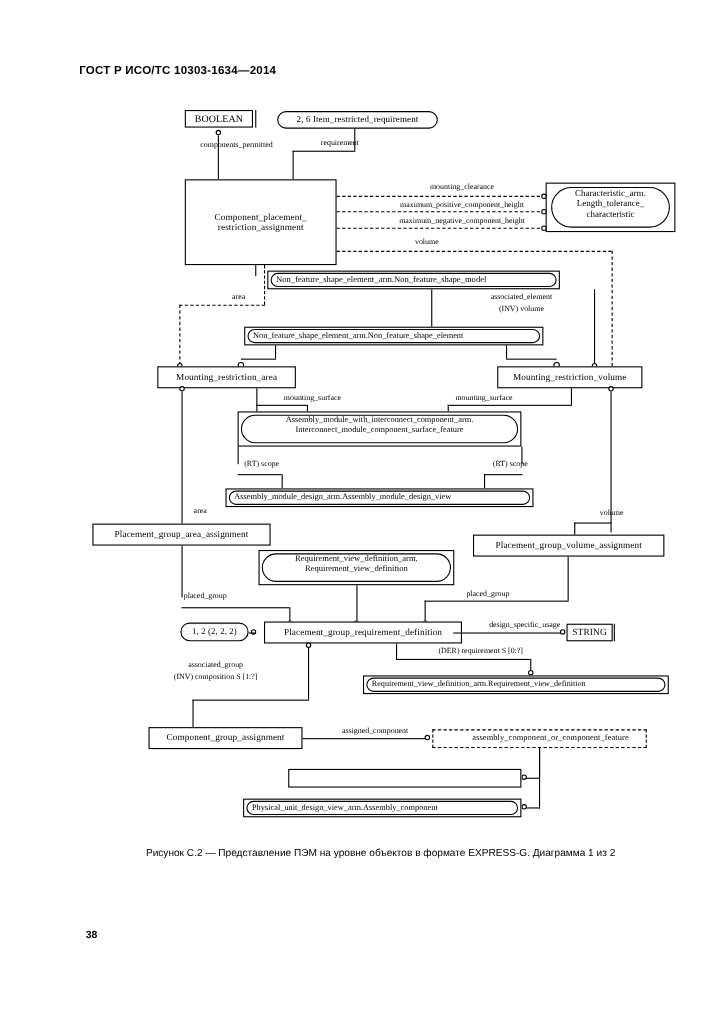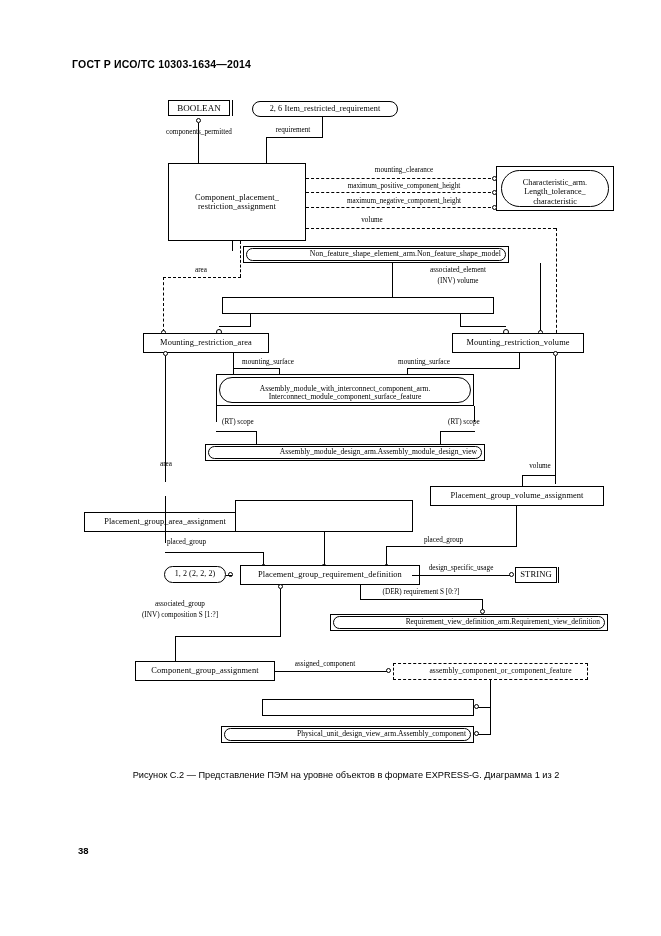--- a/index.html
+++ b/index.html
@@ -32,29 +32,29 @@
     text-align:center;line-height:1.12;
     font-size:8.2px;letter-spacing:.1px;padding:1px 3px;
   }
   .node.round{border-radius:999px;}
   .node.dashed{border:1px dashed #000;padding-left:23px;}
   .wrap{
     position:absolute;box-sizing:border-box;border:1px solid #000;background:#fff;
   }
   .inner-round{
     position:absolute;box-sizing:border-box;border:1px solid #000;border-radius:999px;
-    background:#fff;display:flex;align-items:center;justify-content:flex-end;
+    background:#fff;display:flex;align-items:center;justify-content:flex-start;
     text-align:center;line-height:1.14;font-size:8.2px;padding:0 4px;
   }
 
   .lbl{
     position:absolute;font-size:7.2px;white-space:nowrap;
     line-height:1.15;color:#000;
   }
-  .lbl.c{transform:translateX(-50%);}
+  .lbl.c{transform:translateX(-50%);margin-left:16px;}
 
   
   .ln{position:absolute;background:#000;}
   .ln.h{height:1px;}
   .ln.v{width:1px;}
   .dl{position:absolute;}
   .dl.h{height:0;border-top:1px dashed #000;}
   .dl.v{width:0;border-left:1px dashed #000;}
 
   
@@ -125,20 +125,21 @@
   <div class="lbl c" style="left:458px;top:266px;">associated_element</div>
   <div class="lbl c" style="left:458px;top:277px;">(INV) volume</div>
 
   <div class="dl v" style="left:240px;top:241px;height:36px;"></div>
   <div class="dl h" style="left:163px;top:277px;width:78px;"></div>
   <div class="lbl c" style="left:201px;top:266px;">area</div>
   <div class="dl v" style="left:163px;top:277px;height:55px;"></div>
   <div class="circ" style="left:161px;top:330px;"></div>
 
   <div class="wrap" style="left:222px;top:297px;width:272px;height:17px;"></div>
+  <div class="inner-round" style="left:225px;top:299px;width:266px;height:13px;font-size:7.6px;">Non_feature_shape_element_arm.Non_feature_shape_element</div>
 
   <div class="ln v" style="left:250px;top:314px;height:12px;"></div>
   <div class="ln h" style="left:219px;top:326px;width:32px;"></div>
   <div class="dot" style="left:216px;top:329px;"></div>
 
   <div class="ln v" style="left:460px;top:314px;height:12px;"></div>
   <div class="ln h" style="left:460px;top:326px;width:46px;"></div>
   <div class="dot" style="left:503px;top:329px;"></div>
 
   <div class="ln v" style="left:540px;top:263px;height:68px;"></div>
@@ -179,28 +180,32 @@
 
   <div class="ln v" style="left:474px;top:406px;height:16px;"></div>
   <div class="lbl" style="left:448px;top:418px;">(RT) scope</div>
   <div class="ln h" style="left:440px;top:431px;width:35px;"></div>
   <div class="ln v" style="left:440px;top:431px;height:13px;"></div>
 
   <div class="wrap" style="left:205px;top:444px;width:280px;height:17px;"></div>
   <div class="inner-round" style="left:208px;top:446px;width:274px;height:13px;font-size:7.6px;">Assembly_module_design_arm.Assembly_module_design_view</div>
 
   <div class="lbl c" style="left:166px;top:460px;">area</div>
-  <div class="node" style="left:84px;top:476px;width:162px;height:20px;font-size:8.4px;margin-top:36px;">Placement_group_area_assignment</div>
+  <div class="node" style="left:84px;top:476px;width:162px;height:20px;font-size:8.4px;">Placement_group_area_assignment</div>
 
   <div class="lbl c" style="left:540px;top:462px;">volume</div>
   <div class="ln h" style="left:522px;top:475px;width:34px;"></div>
   <div class="ln v" style="left:522px;top:475px;height:12px;"></div>
   <div class="node" style="left:430px;top:486px;width:174px;height:20px;font-size:8.4px;">Placement_group_volume_assignment</div>
 
   <div class="wrap" style="left:235px;top:500px;width:178px;height:32px;"></div>
+  <div class="inner-round" style="left:238px;top:503px;width:172px;height:26px;flex-direction:column;font-size:7.8px;">
+    <span>Requirement_view_definition_arm.</span>
+    <span>Requirement_view_definition</span>
+  </div>
   <div class="ln v" style="left:324px;top:532px;height:34px;"></div>
   <div class="dot" style="left:321px;top:564px;"></div>
 
   <div class="ln v" style="left:165px;top:496px;height:47px;"></div>
   <div class="lbl" style="left:167px;top:538px;">placed_group</div>
   <div class="ln h" style="left:165px;top:552px;width:98px;"></div>
   <div class="ln v" style="left:263px;top:552px;height:13px;"></div>
   <div class="circ" style="left:261px;top:564px;"></div>
 
   <div class="ln v" style="left:516px;top:506px;height:40px;"></div>

